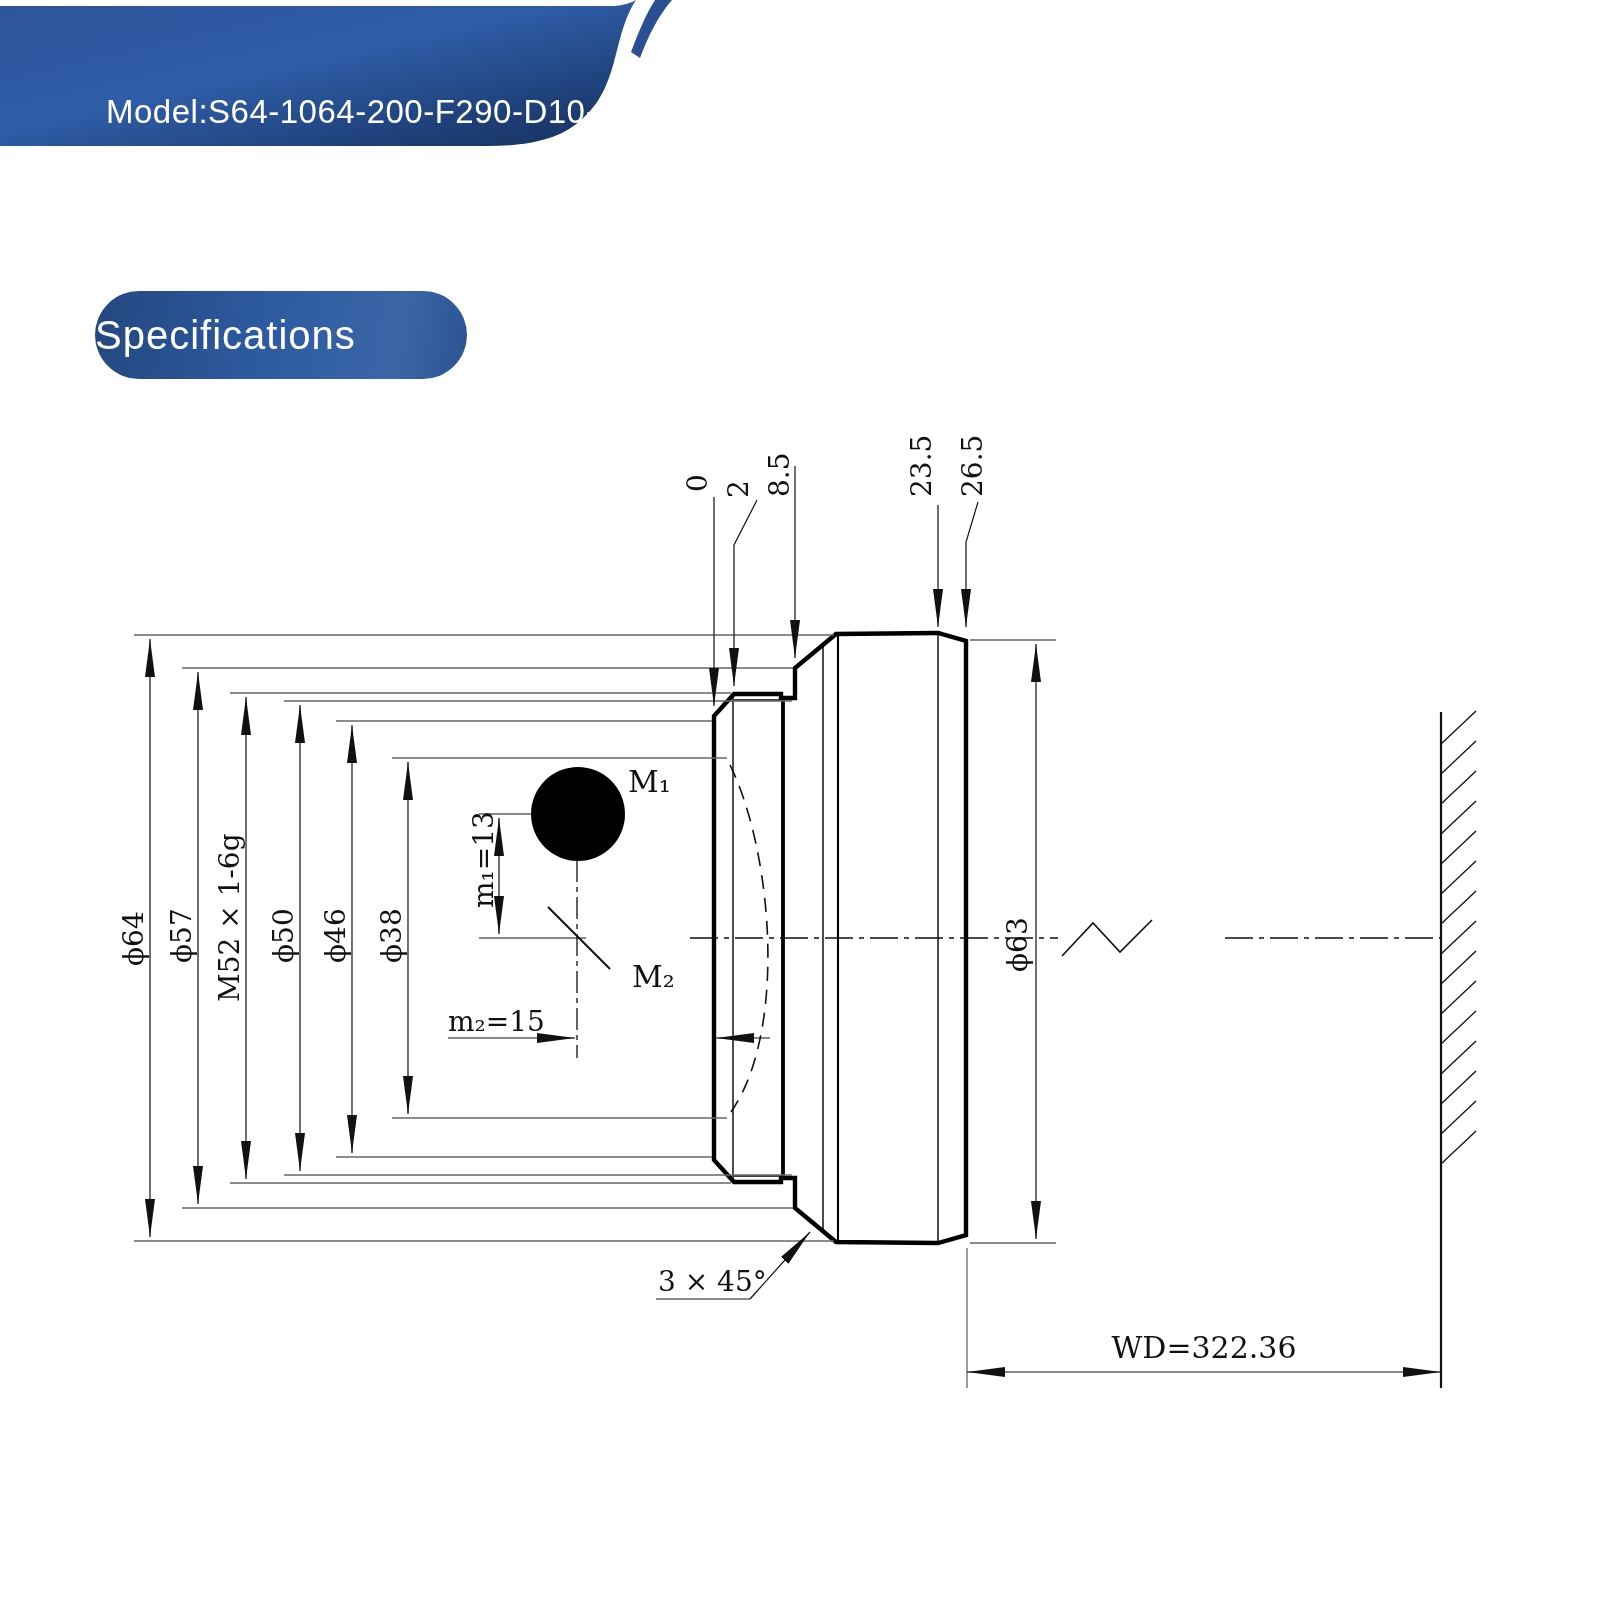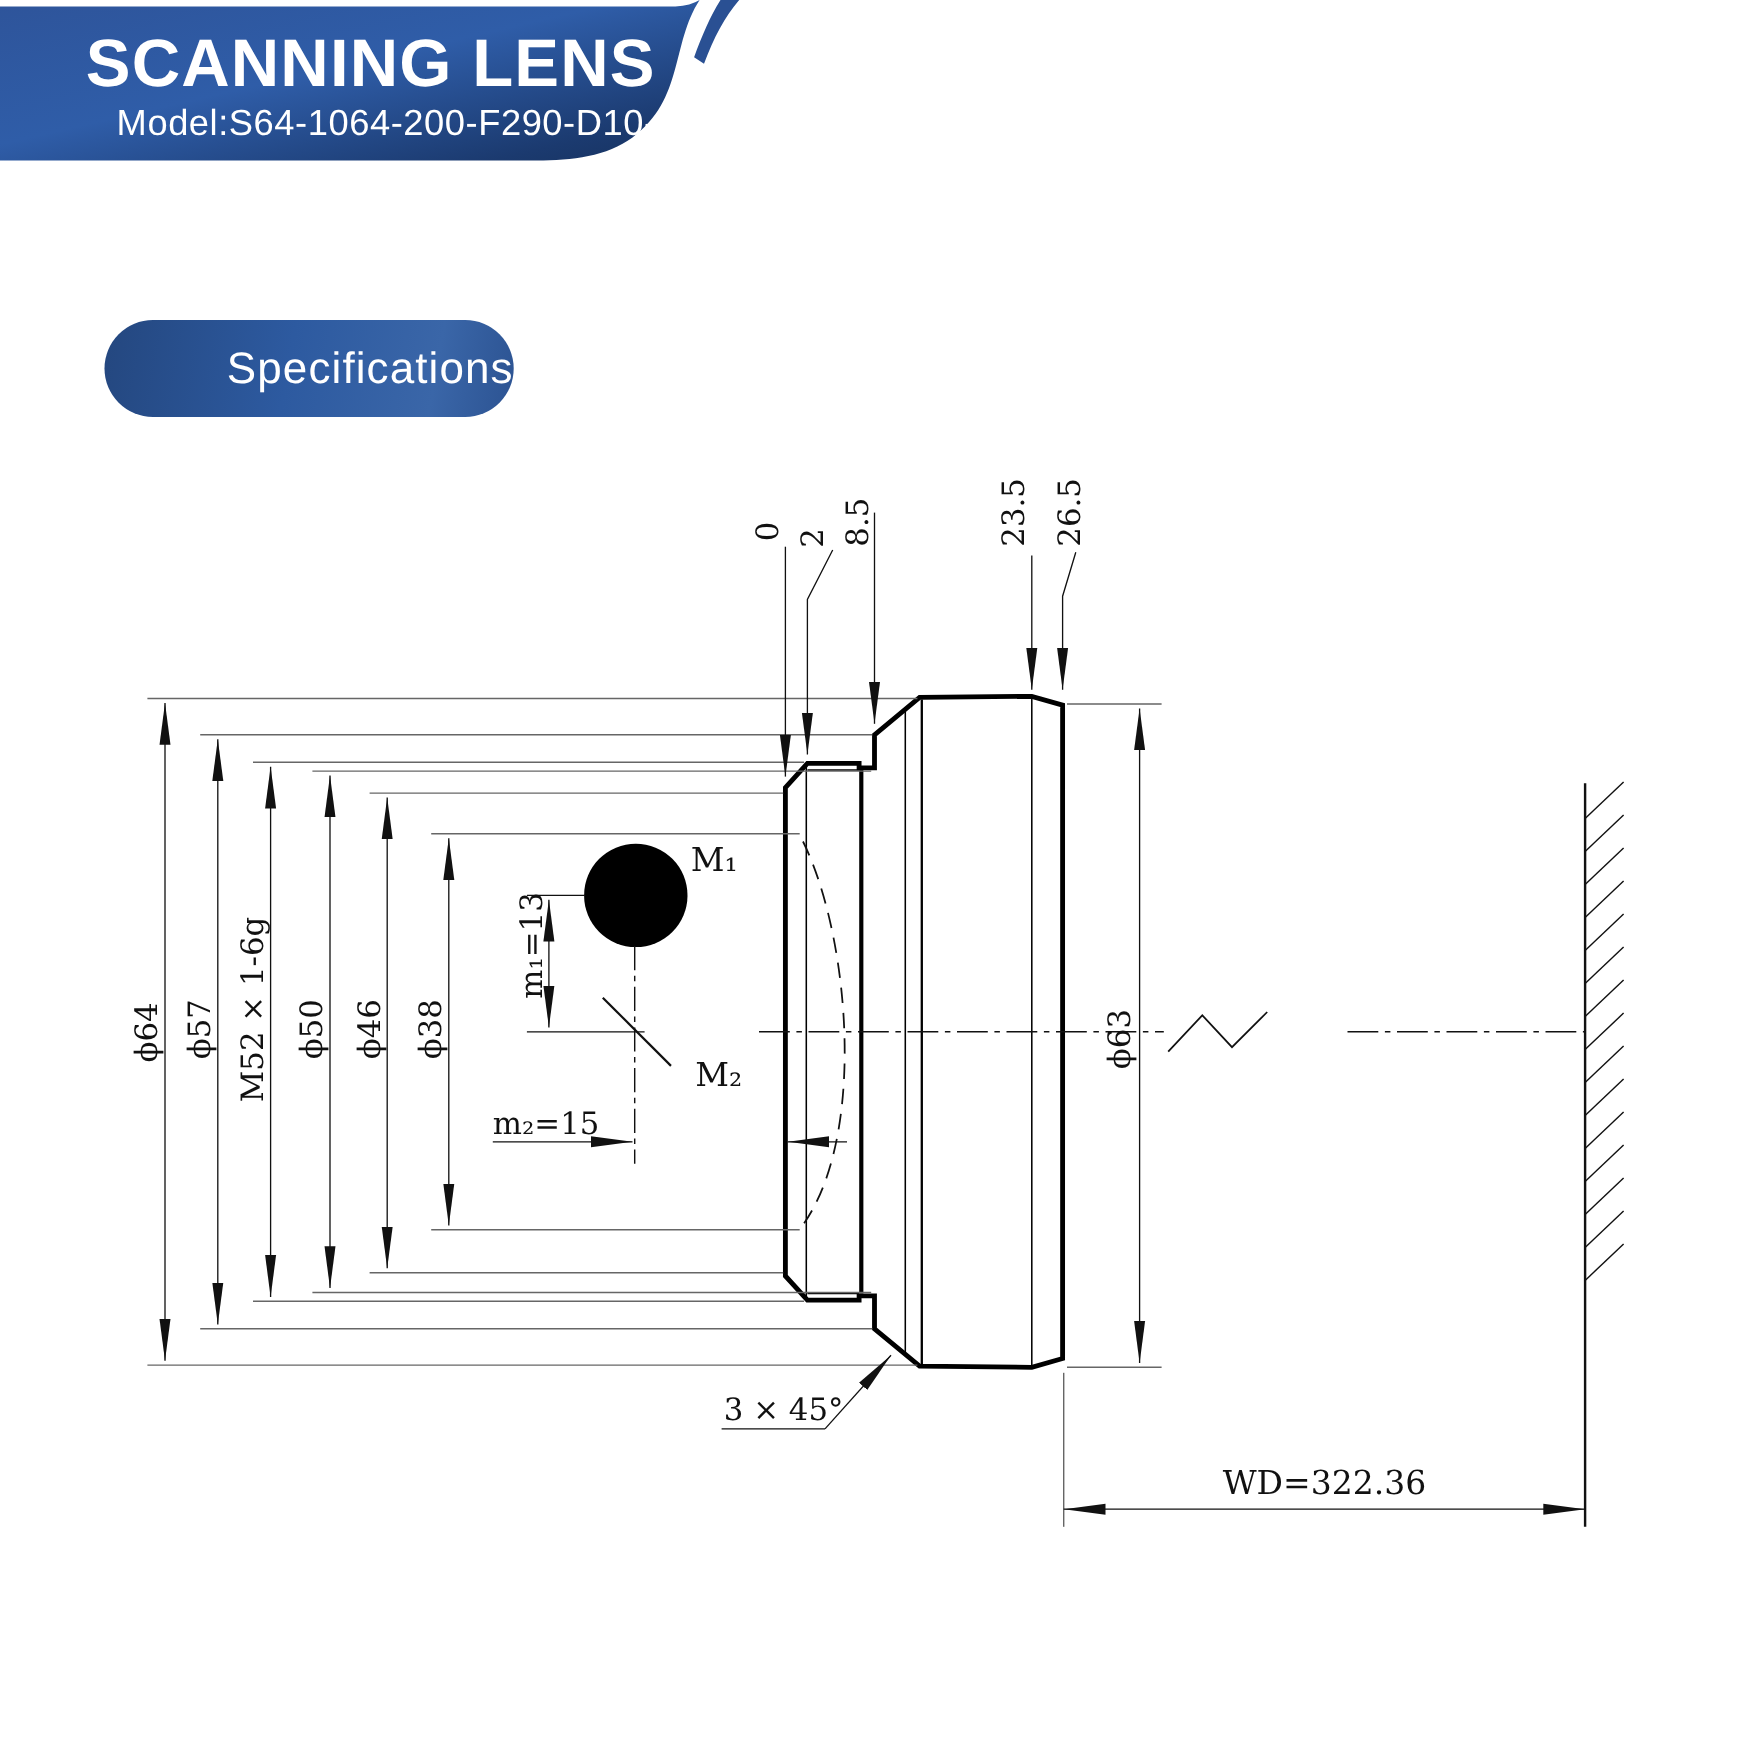--- a/index.html
+++ b/index.html
@@ -7,21 +7,21 @@
         font-family:"Liberation Sans", sans-serif;}
   
   #banner-svg{position:absolute;left:0;top:0;}
   .hdr-title{position:absolute;left:78px;top:22px;color:#ffffff;font-size:61px;font-weight:bold;
              letter-spacing:1px;white-space:nowrap;}
   .hdr-model{position:absolute;left:79px;top:93px;color:#ffffff;font-size:33px;font-weight:400;
              letter-spacing:0.5px;white-space:nowrap;margin-left:27px;}
   
   .pill{position:absolute;left:95px;top:291px;width:372px;height:88px;border-radius:44px;
         background:linear-gradient(100deg,#24477f 0%,#2d5aa0 45%,#3a66a8 80%,#2c5392 100%);
-        display:flex;align-items:center;justify-content:flex-end;}
+        display:flex;align-items:center;justify-content:flex-start;}
   .pill span{color:#ffffff;font-size:40px;letter-spacing:1px;font-weight:400;}
   
   #draw-svg{position:absolute;left:0;top:0;}
   .cadtext{font-family:"DejaVu Serif", serif;font-size:28px;fill:#111;}
   .cadtext-big{font-family:"DejaVu Serif", serif;font-size:30px;fill:#111;}
 </style>
 </head>
 <body>
 
 <div id="page">
@@ -31,21 +31,20 @@
       <linearGradient id="bgrad" x1="0" y1="0" x2="1" y2="1">
         <stop offset="0" stop-color="#2e549a"></stop>
         <stop offset="0.45" stop-color="#2f5da8"></stop>
         <stop offset="0.85" stop-color="#1b3a6f"></stop>
         <stop offset="1" stop-color="#16325f"></stop>
       </linearGradient>
     </defs>
     <path d="M0,6 L614,6 Q628,5 636,0 C610,40 622,90 575,125 C552,142 520,146 488,146 L0,146 Z" fill="url(#bgrad)"></path>
     <path d="M631,52 C638,33 646,14 655,0 L672,0 C659,15 649,34 640,58 Z" fill="#2a5093"></path>
   </svg>
-  <div class="hdr-title">SCANNING LENS</div>
   <div class="hdr-model">Model:S64-1064-200-F290-D10-M52</div>
 
   <div class="pill">
     <span>Specifications</span>
   </div>
 
   <svg id="draw-svg" width="1601" height="1601" viewBox="0 0 1601 1601">
     <defs>
       <marker id="as" viewBox="0 -6 38 12" refX="0" refY="0" markerWidth="38" markerHeight="12" orient="auto" markerUnits="userSpaceOnUse">
           <path d="M0,0 L38,-5 L38,5 Z" fill="#111"></path>

